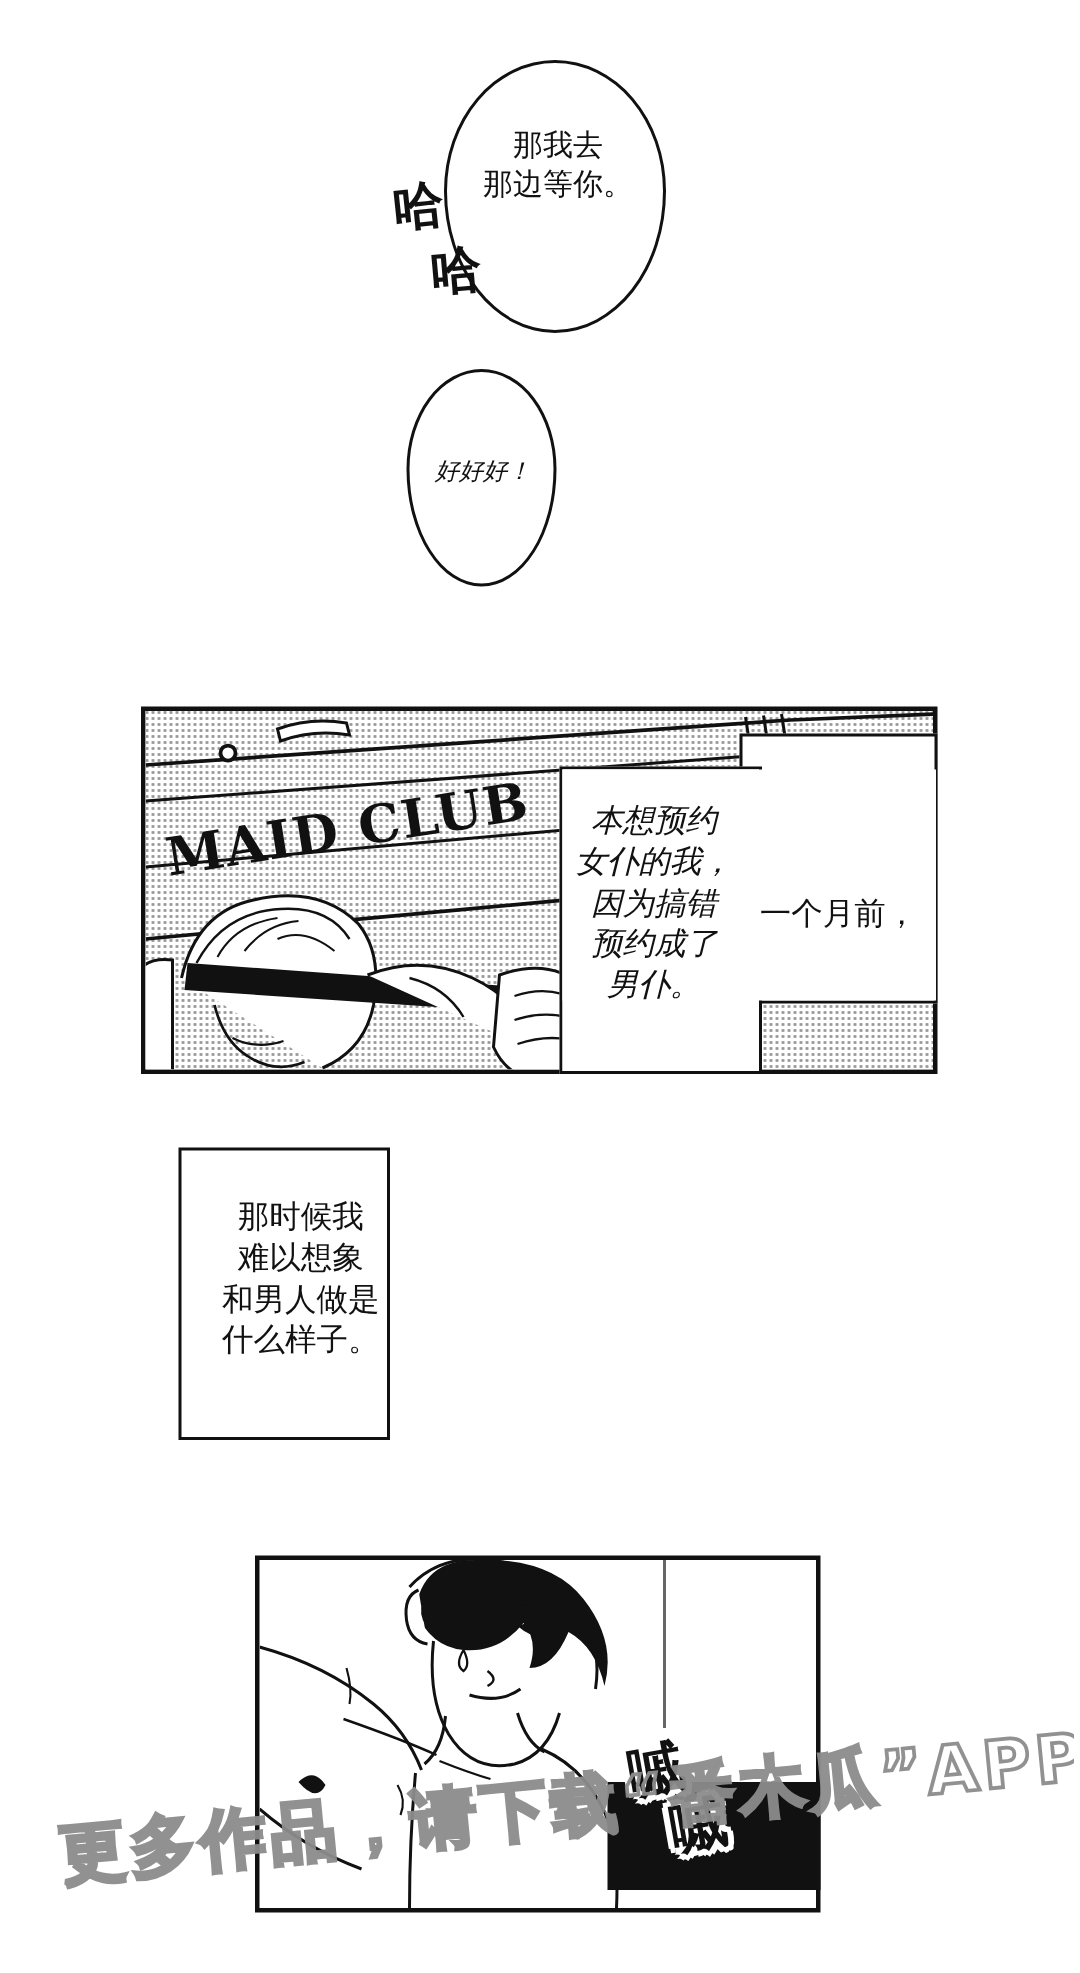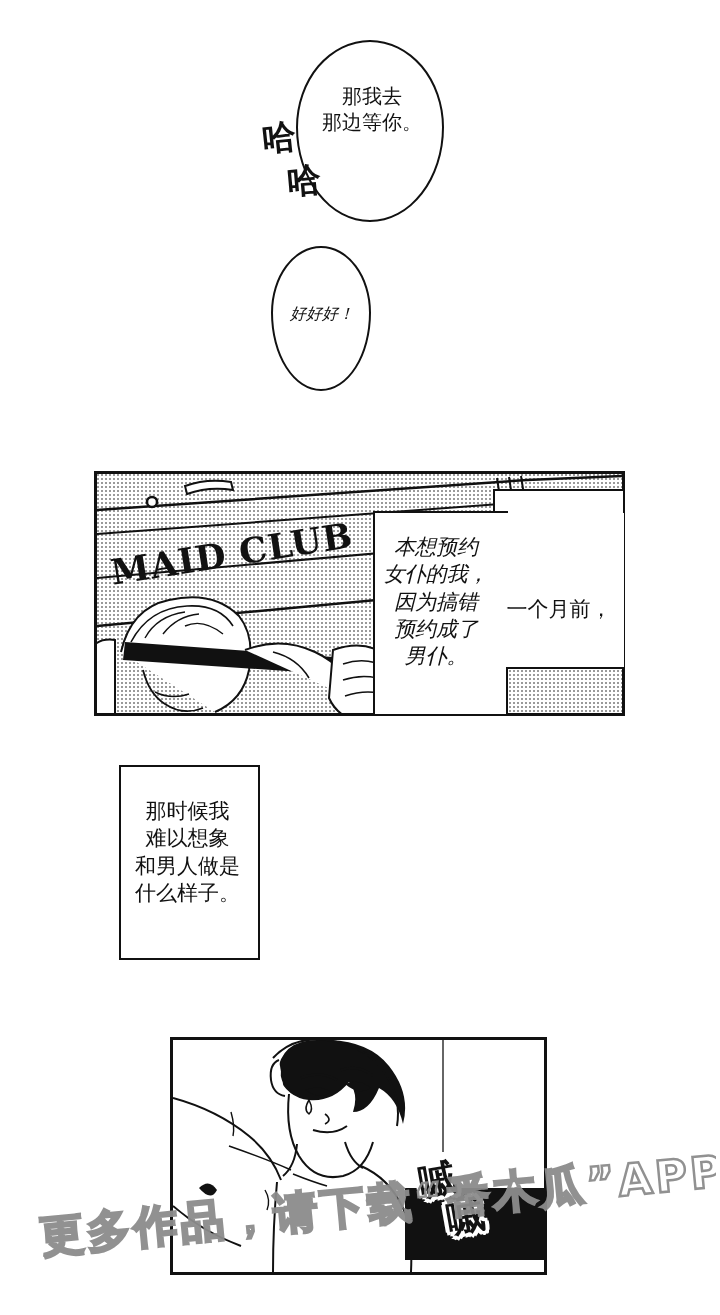--- a/index.html
+++ b/index.html
@@ -169,21 +169,21 @@
     text-align: center;
     margin-top: 45px;
   }
 
   .cap-c {
     left: 119px; top: 765px;
     width: 141px; height: 195px;
     z-index: 4;
   }
   .cap-text-c {
-    left: 117px; top: 798px;
+    left: 130px; top: 798px;
     width: 141px;
     font-size: 21px;
   }
 
   
   .black-block {
     position: absolute;
     background: #111111;
   }
   .bp-black {

